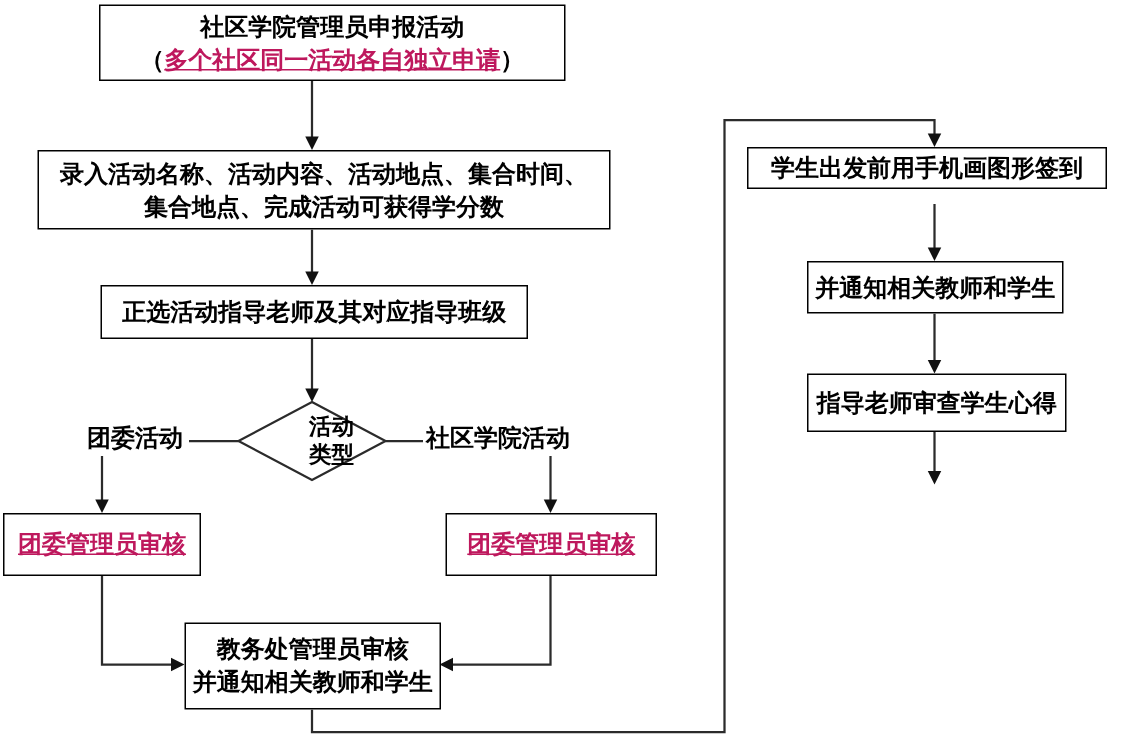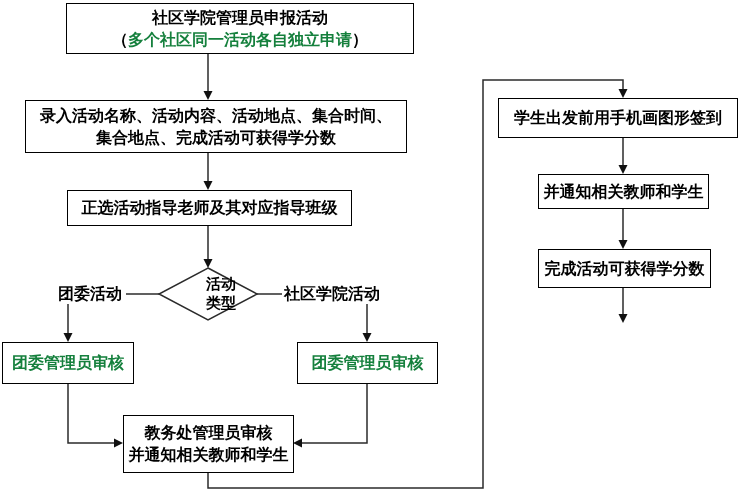--- a/index.html
+++ b/index.html
@@ -25,27 +25,28 @@
     border: 1.5px solid #000000;
     display: flex;
     flex-direction: column;
     align-items: center;
     justify-content: center;
     text-align: center;
     font-size: 16px;
     line-height: 22px;
     white-space: nowrap;
   }
-  .red { color: #15803d; }
+  .red { color: #be185d; text-decoration: underline; }
   .floating-label {
     position: absolute;
     font-size: 16px;
     line-height: 17px;
     text-align: center;
     white-space: nowrap;
+    font-family: Liberation Mono, monospace;
   }
   .diamond-text {
     position: absolute;
     display: flex;
     flex-direction: column;
     align-items: flex-end;
     justify-content: center;
     text-align: center;
     font-size: 15px;
     line-height: 19px;
@@ -91,21 +92,21 @@
       <polygon points="302,438.5 302,447.5 293,443"></polygon>
       <polygon points="618.5,89 627.5,89 623,98"></polygon>
       <polygon points="618.5,165 627.5,165 623,174"></polygon>
       <polygon points="618.5,240 627.5,240 623,249"></polygon>
       <polygon points="618.5,314 627.5,314 623,323"></polygon>
     </g>
 
     <polygon points="208,268 257,294 208,320 159,294" fill="#ffffff" stroke="#2b2b2b" stroke-width="1.5"></polygon>
   </svg>
 
-  <div class="node" style="left:66px; top:3px; width:348px; height:51px;">
+  <div class="node" style="left:66px; top:3px; width:311px; height:51px;">
     <div>社区学院管理员申报活动</div>
     <div>
       <span>（</span><span class="red">多个社区同一活动各自独立申请</span><span>）</span>
     </div>
   </div>
 
   <div class="node" style="left:25px; top:100px; width:382px; height:53px;">
     <div>录入活动名称、活动内容、活动地点、集合时间、</div>
     <div>集合地点、完成活动可获得学分数</div>
   </div>
@@ -122,20 +123,20 @@
 
   <div class="node red" style="left:2px; top:342px; width:132px; height:42px;">团委管理员审核</div>
 
   <div class="node red" style="left:297px; top:342px; width:141px; height:42px;">团委管理员审核</div>
 
   <div class="node" style="left:123px; top:415px; width:171px; height:58px;">
     <div>教务处管理员审核</div>
     <div>并通知相关教师和学生</div>
   </div>
 
-  <div class="node" style="left:498px; top:98px; width:240px; height:40px;">学生出发前用手机画图形签到</div>
+  <div class="node" style="left:498px; top:98px; width:240px; height:28px;">学生出发前用手机画图形签到</div>
 
   <div class="node" style="left:538px; top:174px; width:171px; height:35px;">并通知相关教师和学生</div>
 
-  <div class="node" style="left:538px; top:249px; width:173px; height:39px;">完成活动可获得学分数</div>
+  <div class="node" style="left:538px; top:249px; width:173px; height:39px;">指导老师审查学生心得</div>
 
 
 </div>
 
 </body></html>

